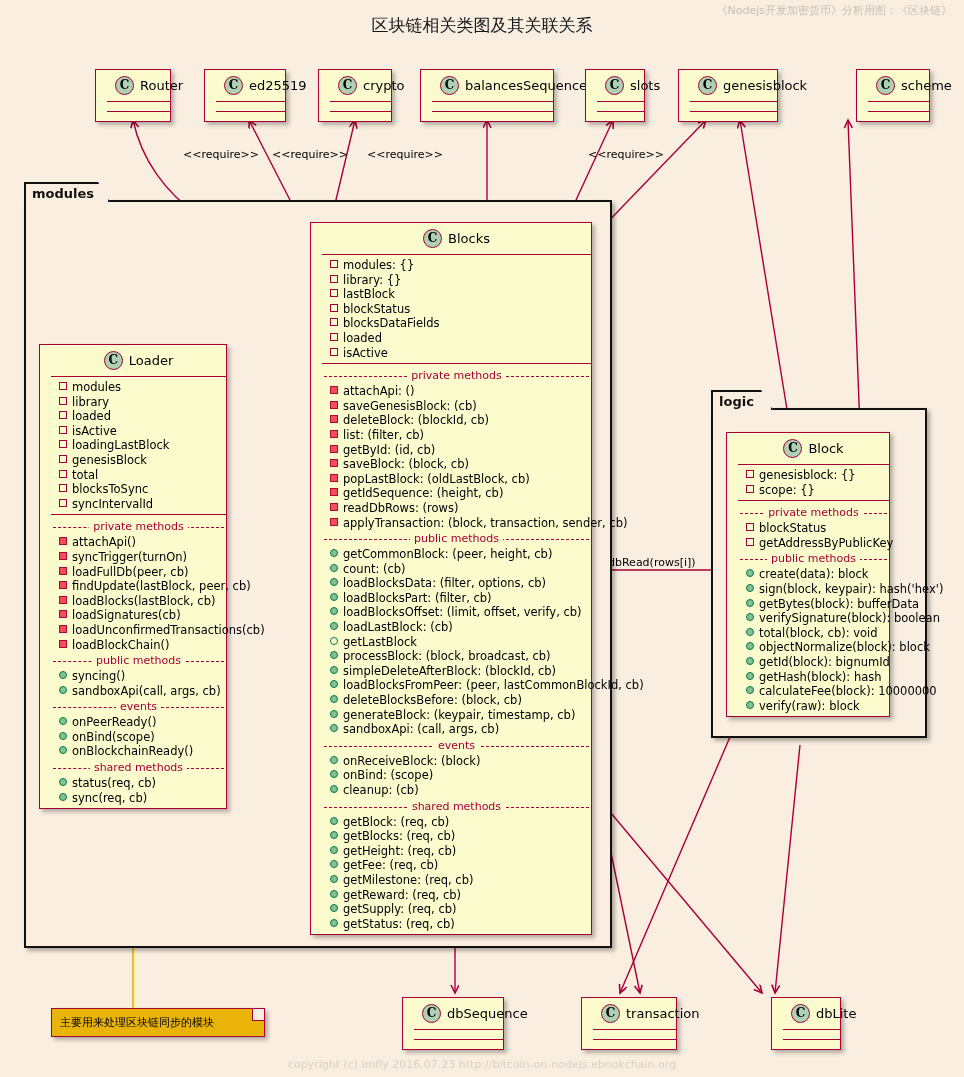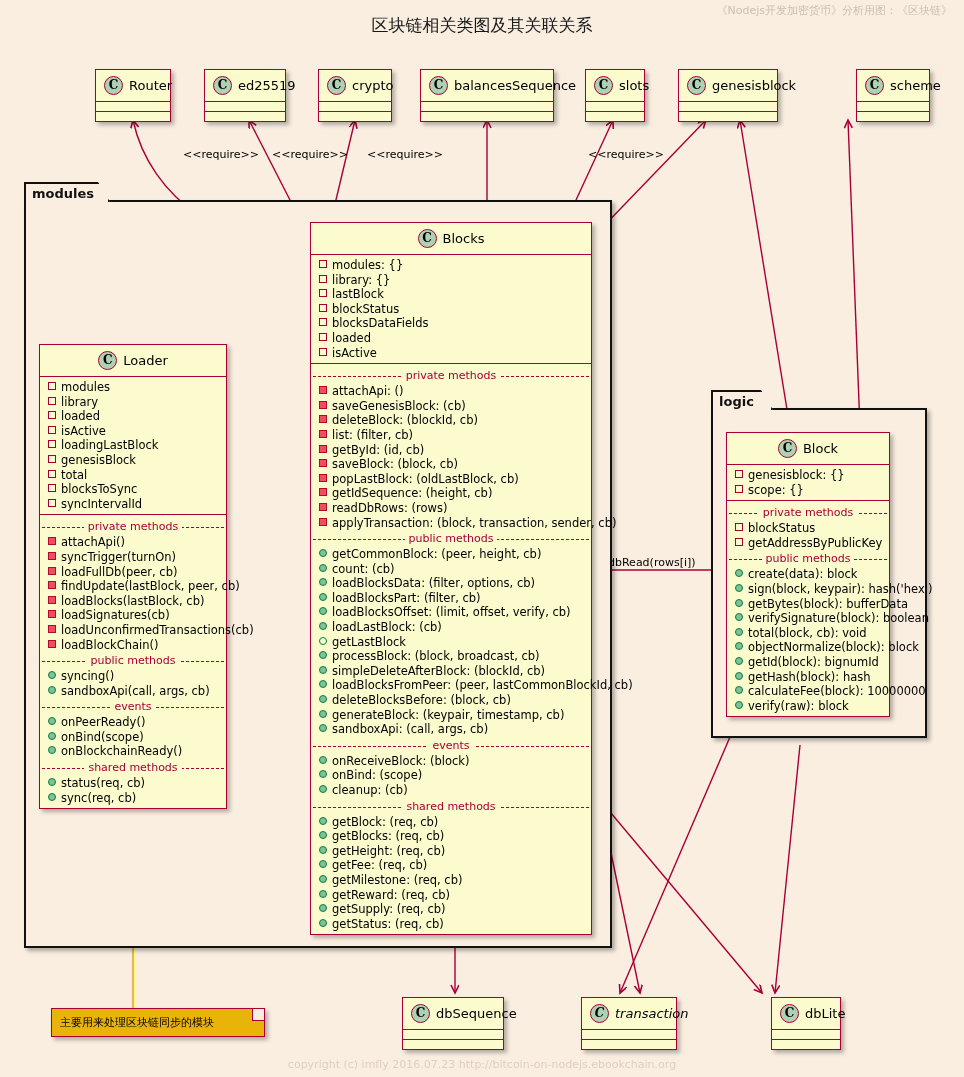--- a/index.html
+++ b/index.html
@@ -70,20 +70,21 @@
     clip-path: polygon(0 0, calc(100% - 12px) 0, 100% 100%, 0 100%);
   }
 
   
   .cls {
     position: absolute;
     background: #fbfbcd;
     border: 1.5px solid #a80036;
     box-shadow: 3px 3px 4px rgba(0,0,0,0.28);
     box-sizing: border-box;
+    padding-left: 11px;
   }
   .cls-header {
     text-align: center;
     padding: 6px 8px 6px 8px;
     border-bottom: 1.5px solid #a80036;
     font-size: 13px;
     color: #000;
     white-space: nowrap;
   }
   .cls-name { vertical-align: middle; }
@@ -304,21 +305,21 @@
   </div>
 
   <div class="cls stub" style="left:402px; top:997px; width:102px;">
     <div class="cls-header">
       <span class="c-badge">C</span><span class="cls-name">dbSequence</span>
     </div>
     <div class="cls-section empty"></div>
     <div class="cls-section empty"></div>
   </div>
 
-  <div class="cls stub" style="left:581px; top:997px; width:96px;font-style:italic;">
+  <div class="cls stub" style="left:581px; top:997px; width:96px;">
     <div class="cls-header">
       <span class="c-badge">C</span><span class="cls-name">transaction</span>
     </div>
     <div class="cls-section empty"></div>
     <div class="cls-section empty"></div>
   </div>
 
   <div class="cls stub" style="left:735px; top:997px; width:70px;margin-left:36px;">
     <div class="cls-header">
       <span class="c-badge">C</span><span class="cls-name">dbLite</span>

